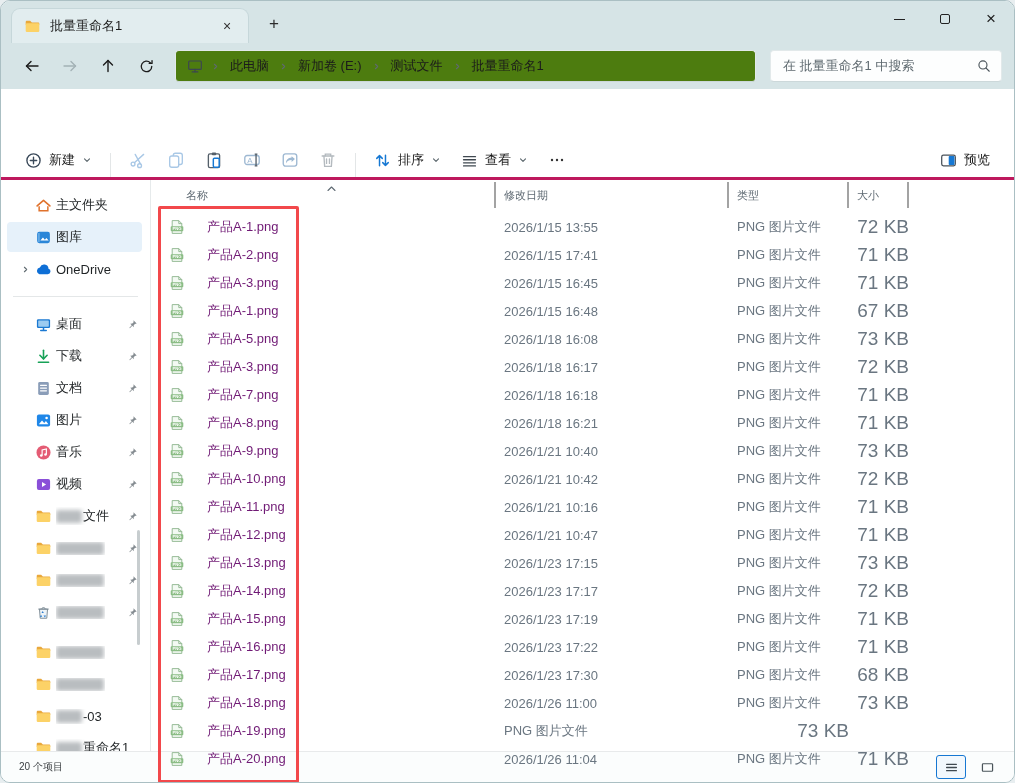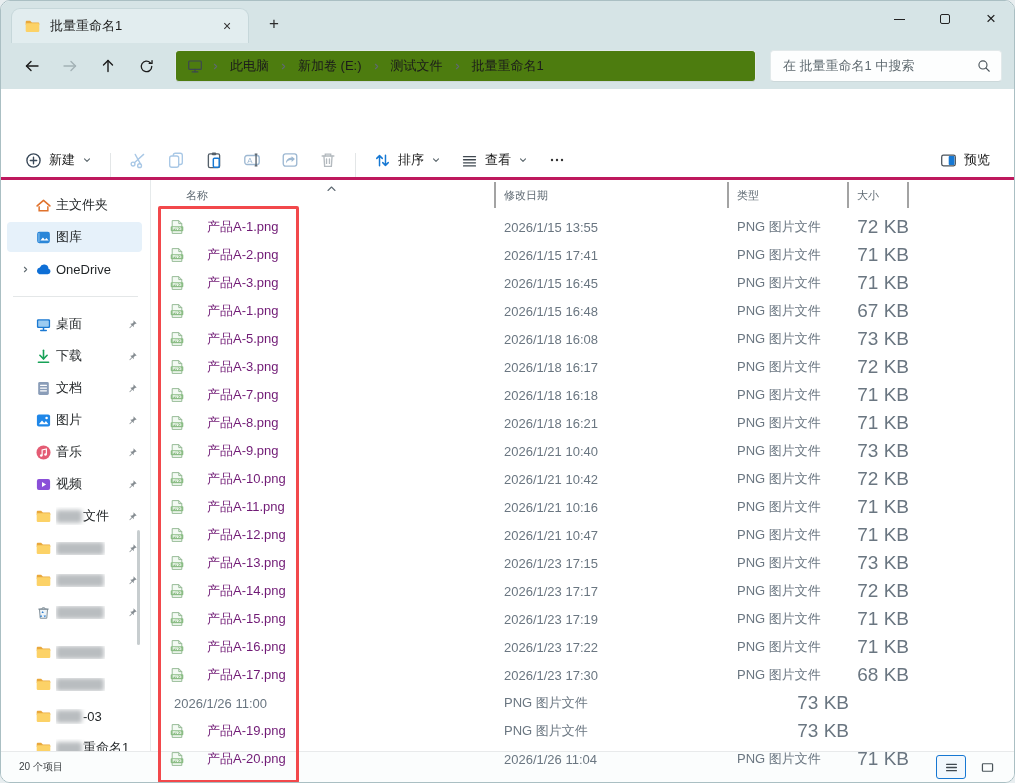--- a/index.html
+++ b/index.html
@@ -850,20 +850,31 @@
                   <text x="8" y="11.1" text-anchor="middle" font-size="4.2" font-weight="bold" fill="#fff" font-family="Liberation Sans,sans-serif">PNG</text>
                 </svg>
               </span>
               <span>产品A-17.png</span>
             </div>
             <div class="cell-dim">2026/1/23 17:30</div>
             <div class="cell-dim">PNG 图片文件</div>
             <div class="cell-size">68 KB</div>
           </div>
           <div class="frow">
+            <div class="cell-name">
+              <span style="display: flex;">
+                <svg viewBox="0 0 16 16">
+                  <path d="M3.2 1.6h6.6l3 3v9.8H3.2z" fill="#f3faf3" stroke="#8cb48c" stroke-width="0.9"></path>
+                  <path d="M9.8 1.6v3h3" fill="none" stroke="#8cb48c" stroke-width="0.9"></path>
+                  <rect x="1.7" y="7.2" width="12.6" height="5" rx="0.9" fill="#8bbd85"></rect>
+                  <text x="8" y="11.1" text-anchor="middle" font-size="4.2" font-weight="bold" fill="#fff" font-family="Liberation Sans,sans-serif">PNG</text>
+                </svg>
+              </span>
+              <span>产品A-18.png</span>
+            </div>
             <div class="cell-dim">2026/1/26 11:00</div>
             <div class="cell-dim">PNG 图片文件</div>
             <div class="cell-size">73 KB</div>
           </div>
           <div class="frow">
             <div class="cell-name">
               <span style="display: flex;">
                 <svg viewBox="0 0 16 16">
                   <path d="M3.2 1.6h6.6l3 3v9.8H3.2z" fill="#f3faf3" stroke="#8cb48c" stroke-width="0.9"></path>
                   <path d="M9.8 1.6v3h3" fill="none" stroke="#8cb48c" stroke-width="0.9"></path>

